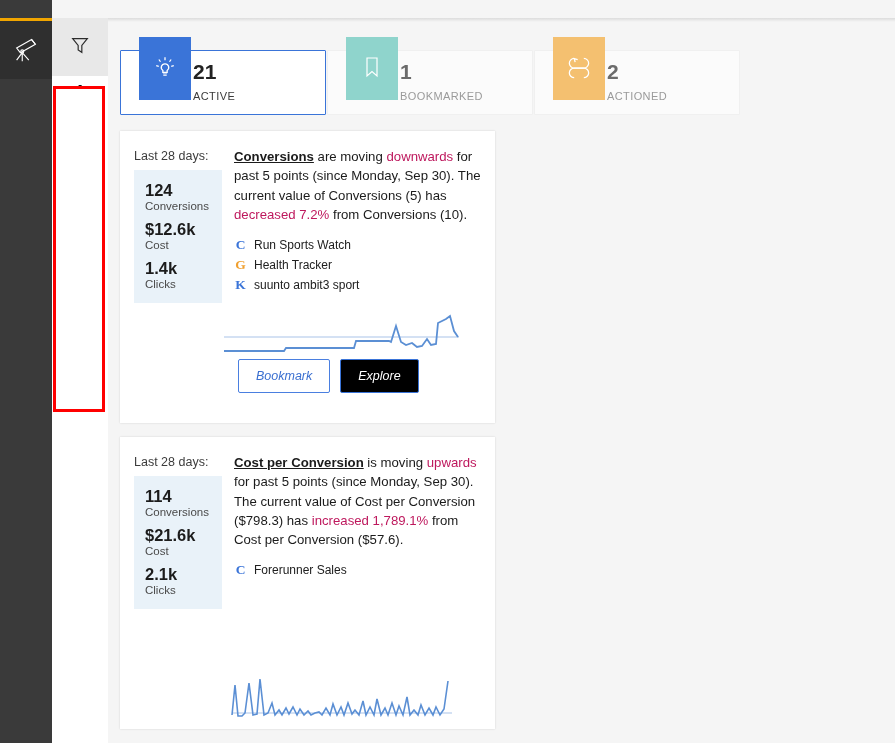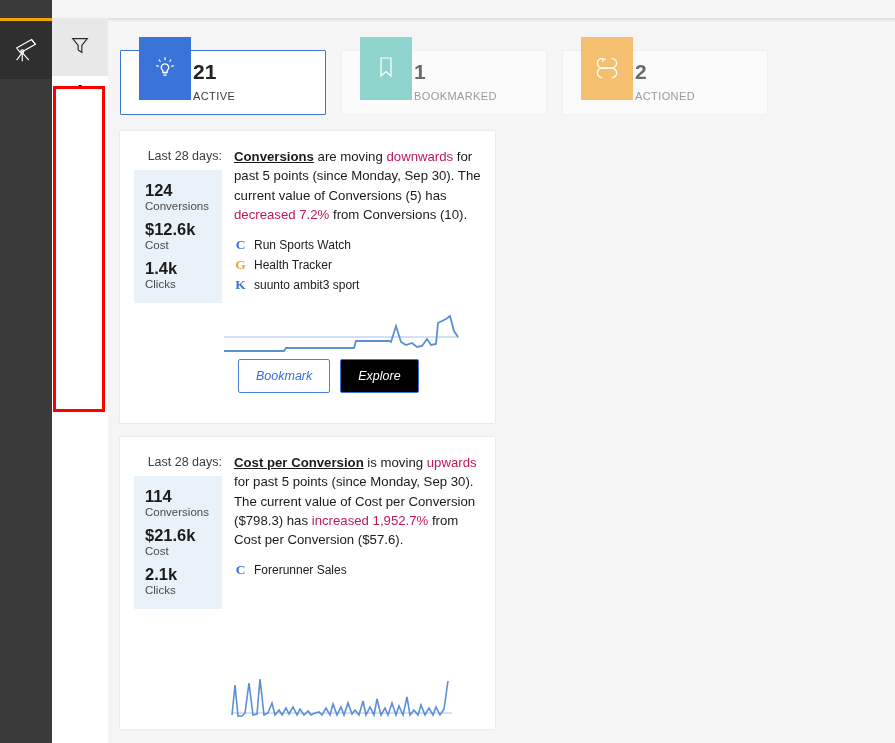--- a/index.html
+++ b/index.html
@@ -50,21 +50,21 @@
   .main {
     position:absolute; left:108px; top:18px; width:787px; height:725px;
     background:#f5f5f5; overflow:hidden;
   }
   .topbar-shadow{
     position:absolute; left:0; top:0; width:787px; height:4px;
     background:linear-gradient(to bottom, rgba(0,0,0,0.10), rgba(0,0,0,0));
   }
 
   
-  .stats { position:absolute; left:12px; top:32px; display:flex; gap:15px; }
+  .stats { position:absolute; left:12px; top:32px; display:flex; gap:1px; }
   .stat {
     position:relative; width:206px; height:65px;
     background:#fbfbfb; border:1px solid #f0f0f0;
     display:flex; align-items:center; box-sizing:border-box;
     border-radius:1px; padding-left:72px; cursor:pointer;
   }
   .stat.active { background:#ffffff; border:1px solid #3a74d8; }
   .stat-icon {
     position:absolute; left:18px; top:-14px; width:52px; height:63px;
     display:flex; align-items:center; justify-content:center;
@@ -84,21 +84,21 @@
     display:flex; flex-wrap:wrap; gap:14px;
   }
   .card {
     width:375px; height:292px; background:#ffffff;
     box-shadow:0 0 2px rgba(0,0,0,.14); box-sizing:border-box;
     position:relative; padding:14px 14px 0 14px;
   }
   .card-body { display:flex; gap:12px; }
 
   .kpi-col { width:88px; flex:0 0 88px; padding-top:4px; }
-  .kpi-title { font-size:12.5px; color:#3c3c3c; margin-bottom:7px;text-align:right; }
+  .kpi-title { font-size:12.5px; color:#3c3c3c; margin-bottom:7px; }
   .kpi-box { background:#e9f2f9; padding:11px 0 12px 11px; }
   .kpi-val { font-size:16.5px; font-weight:bold; color:#1c1c1c; line-height:1.15; }
   .kpi-name { font-size:11.5px; color:#4a4a4a; margin-bottom:6px; line-height:1.2; }
   .kpi-name.last { margin-bottom:0; }
 
   .txt-col { flex:1; padding-top:2px; }
   .sentence { font-size:13.2px; line-height:1.46; color:#1b1b1b; }
   .sentence b { font-weight:bold; text-decoration:underline; }
   .up, .down { color:#be185d; }
 
@@ -320,21 +320,21 @@
             <div class="kpi-box">
               <div class="kpi-val">114</div>
               <div class="kpi-name">Conversions</div>
               <div class="kpi-val">$21.6k</div>
               <div class="kpi-name">Cost</div>
               <div class="kpi-val">2.1k</div>
               <div class="kpi-name last">Clicks</div>
             </div>
           </div>
           <div class="txt-col">
-            <div class="sentence"><b>Cost per Conversion</b><span> is moving </span><span class="up">upwards</span><span> for past 5 points (since Monday, Sep 30). The current value of Cost per Conversion ($798.3) has </span><span class="up">increased 1,952.7%</span><span> from Cost per Conversion ($57.6).</span></div>
+            <div class="sentence"><b>Cost per Conversion</b><span> is moving </span><span class="up">upwards</span><span> for past 5 points (since Monday, Sep 30). The current value of Cost per Conversion ($798.3) has </span><span class="up">increased 1,789.1%</span><span> from Cost per Conversion ($57.6).</span></div>
             <div class="ents">
               <div class="ent">
                 <span class="ent-badge c">C</span>
                 <span>Forerunner Sales</span>
               </div>
             </div>
           </div>
         </div>
         <div class="spark" style="bottom:0;">
           <svg width="250" height="66" viewBox="0 0 250 66" preserveAspectRatio="none">

